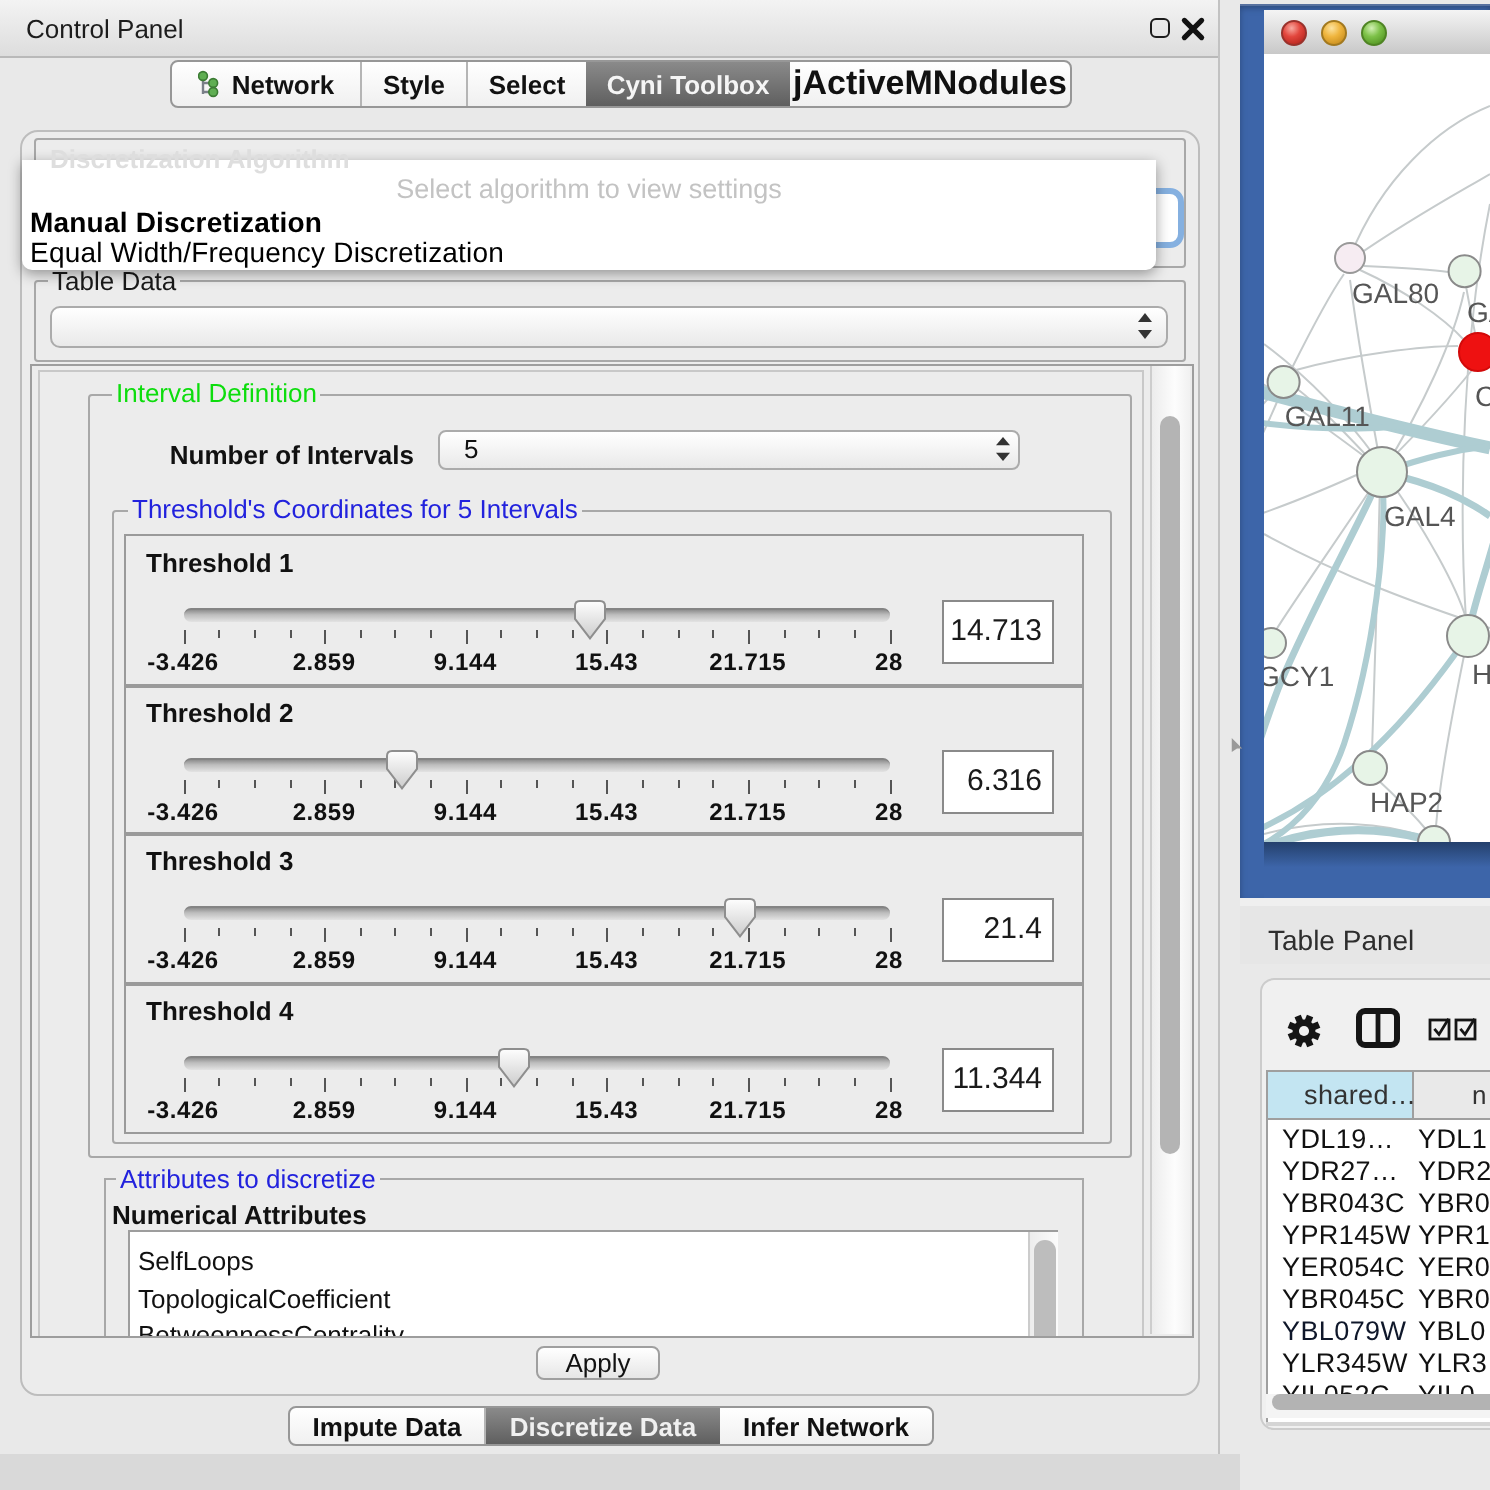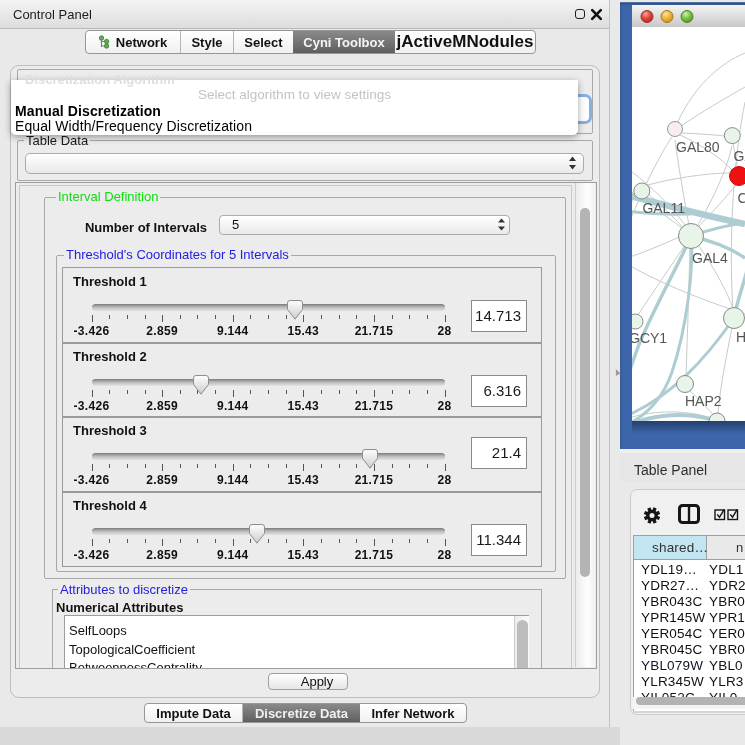--- a/index.html
+++ b/index.html
@@ -175,21 +175,21 @@
         <div class="abs" style="left:381.5px;top:47px;width:1px;height:7px;background:#555;"></div>
 <div class="abs" style="left:-1.5px;top:56px;width:60px;text-align:center;font-size:12px;font-weight:bold;color:#111;letter-spacing:0.3px;">-3.426</div>
 <div class="abs" style="left:69.1px;top:56px;width:60px;text-align:center;font-size:12px;font-weight:bold;color:#111;letter-spacing:0.3px;">2.859</div>
 <div class="abs" style="left:139.7px;top:56px;width:60px;text-align:center;font-size:12px;font-weight:bold;color:#111;letter-spacing:0.3px;">9.144</div>
 <div class="abs" style="left:210.3px;top:56px;width:60px;text-align:center;font-size:12px;font-weight:bold;color:#111;letter-spacing:0.3px;">15.43</div>
 <div class="abs" style="left:280.9px;top:56px;width:60px;text-align:center;font-size:12px;font-weight:bold;color:#111;letter-spacing:0.3px;">21.715</div>
 <div class="abs" style="left:351.5px;top:56px;width:60px;text-align:center;font-size:12px;font-weight:bold;color:#111;letter-spacing:0.3px;">28</div>
 <svg class="abs" style="left:299.4px;top:32px;" width="16" height="20" viewBox="0 0 16 20">
       <path d="M3,0.5 H13 Q15.5,0.5 15.5,3 V9.4 L8,19.2 L0.5,9.4 V3 Q0.5,0.5 3,0.5 Z" fill="url(#thumbg)" stroke="#8e8e8e" stroke-width="1"></path>
         </svg>
-<div class="abs" style="left:408px;top:20px;width:49px;height:30px;border:1px solid #8a8a8a;background:#fff;text-align:right;font-size:15px;line-height:30px;padding-right:5px;color:#1a1a1a;">21.4</div>
+<div class="abs" style="left:408px;top:32px;width:49px;height:30px;border:1px solid #8a8a8a;background:#fff;text-align:right;font-size:15px;line-height:30px;padding-right:5px;color:#1a1a1a;">21.4</div>
 </div>
 <div class="abs" style="left:46px;top:307.5px;width:478px;height:74.5px;border:1px solid #9a9a9a;">
   <div class="abs" style="left:10px;top:6px;font-size:13px;font-weight:bold;color:#111;">Threshold 4</div>
   <div class="abs" style="left:28.5px;top:36px;width:353.0px;height:6px;border-radius:3.5px;background:linear-gradient(#8f8f8f,#bdbdbd 40%,#e3e3e3);border-top:1px solid #848484;"></div>
 <div class="abs" style="left:28.5px;top:47px;width:1px;height:7px;background:#555;"></div>
         <div class="abs" style="left:46.2px;top:47px;width:1px;height:4px;background:#555;"></div>
         <div class="abs" style="left:63.8px;top:47px;width:1px;height:4px;background:#555;"></div>
         <div class="abs" style="left:81.5px;top:47px;width:1px;height:4px;background:#555;"></div>
         <div class="abs" style="left:99.1px;top:47px;width:1px;height:7px;background:#555;"></div>
         <div class="abs" style="left:116.8px;top:47px;width:1px;height:4px;background:#555;"></div>
@@ -228,21 +228,21 @@
     <div class="abs" style="left:53px;top:458.5px;font-size:13px;color:#111;">TopologicalCoefficient</div>
     <div class="abs" style="left:53px;top:477px;font-size:13px;color:#111;">BetweennessCentrality</div>
 
     <div class="abs" style="left:498px;top:433px;width:14px;height:256px;background:linear-gradient(to right,#ededed,#fbfbfb);border-left:1px solid #cccccc;"></div>
     <div class="abs" style="left:501px;top:437px;width:11px;height:221px;background:#bdbdbd;border-radius:6px;"></div>
   </div>
 
   <div class="abs" style="left:575px;top:183px;width:19px;height:484px;background:linear-gradient(to right,#ececec,#fdfdfd 60%,#f1f1f1);border-left:1px solid #cdcdcd;"></div>
   <div class="abs" style="left:580px;top:208px;width:10px;height:369px;background:#b4b4b4;border-radius:6px;"></div>
 
-  <div class="abs" style="left:268px;top:673px;width:60px;height:15px;border:1px solid #9f9f9f;border-radius:4px;background:linear-gradient(#ffffff,#e6e6e6);text-align:center;font-size:13px;line-height:16px;color:#111;padding-left:18px;">Apply</div>
+  <div class="abs" style="left:268px;top:673px;width:60px;height:15px;border:1px solid #9f9f9f;border-radius:4px;background:linear-gradient(#ffffff,#e6e6e6);text-align:center;font-size:13px;line-height:16px;color:#111;">Apply</div>
 
   <div class="abs" style="left:144px;top:703px;width:321px;height:18px;border:1px solid #979797;border-radius:4px;background:linear-gradient(#ffffff,#f0f0f0);overflow:hidden;display:flex;">
     <div style="width:97px;display:flex;align-items:center;justify-content:center;border-right:1px solid #b5b5b5;font-size:13px;font-weight:bold;color:#111;">Impute Data</div>
     <div style="width:117px;display:flex;align-items:center;justify-content:center;background:linear-gradient(#8a8a8a,#5f5f5f);font-size:13px;font-weight:bold;color:#f0f0f0;">Discretize Data</div>
     <div style="flex:1;display:flex;align-items:center;justify-content:center;font-size:13px;font-weight:bold;color:#111;">Infer Network</div>
   </div>
 </div>
 
 <div class="abs" style="left:0;top:727px;width:620px;height:18px;background:#d9d9d9;"></div>
 

